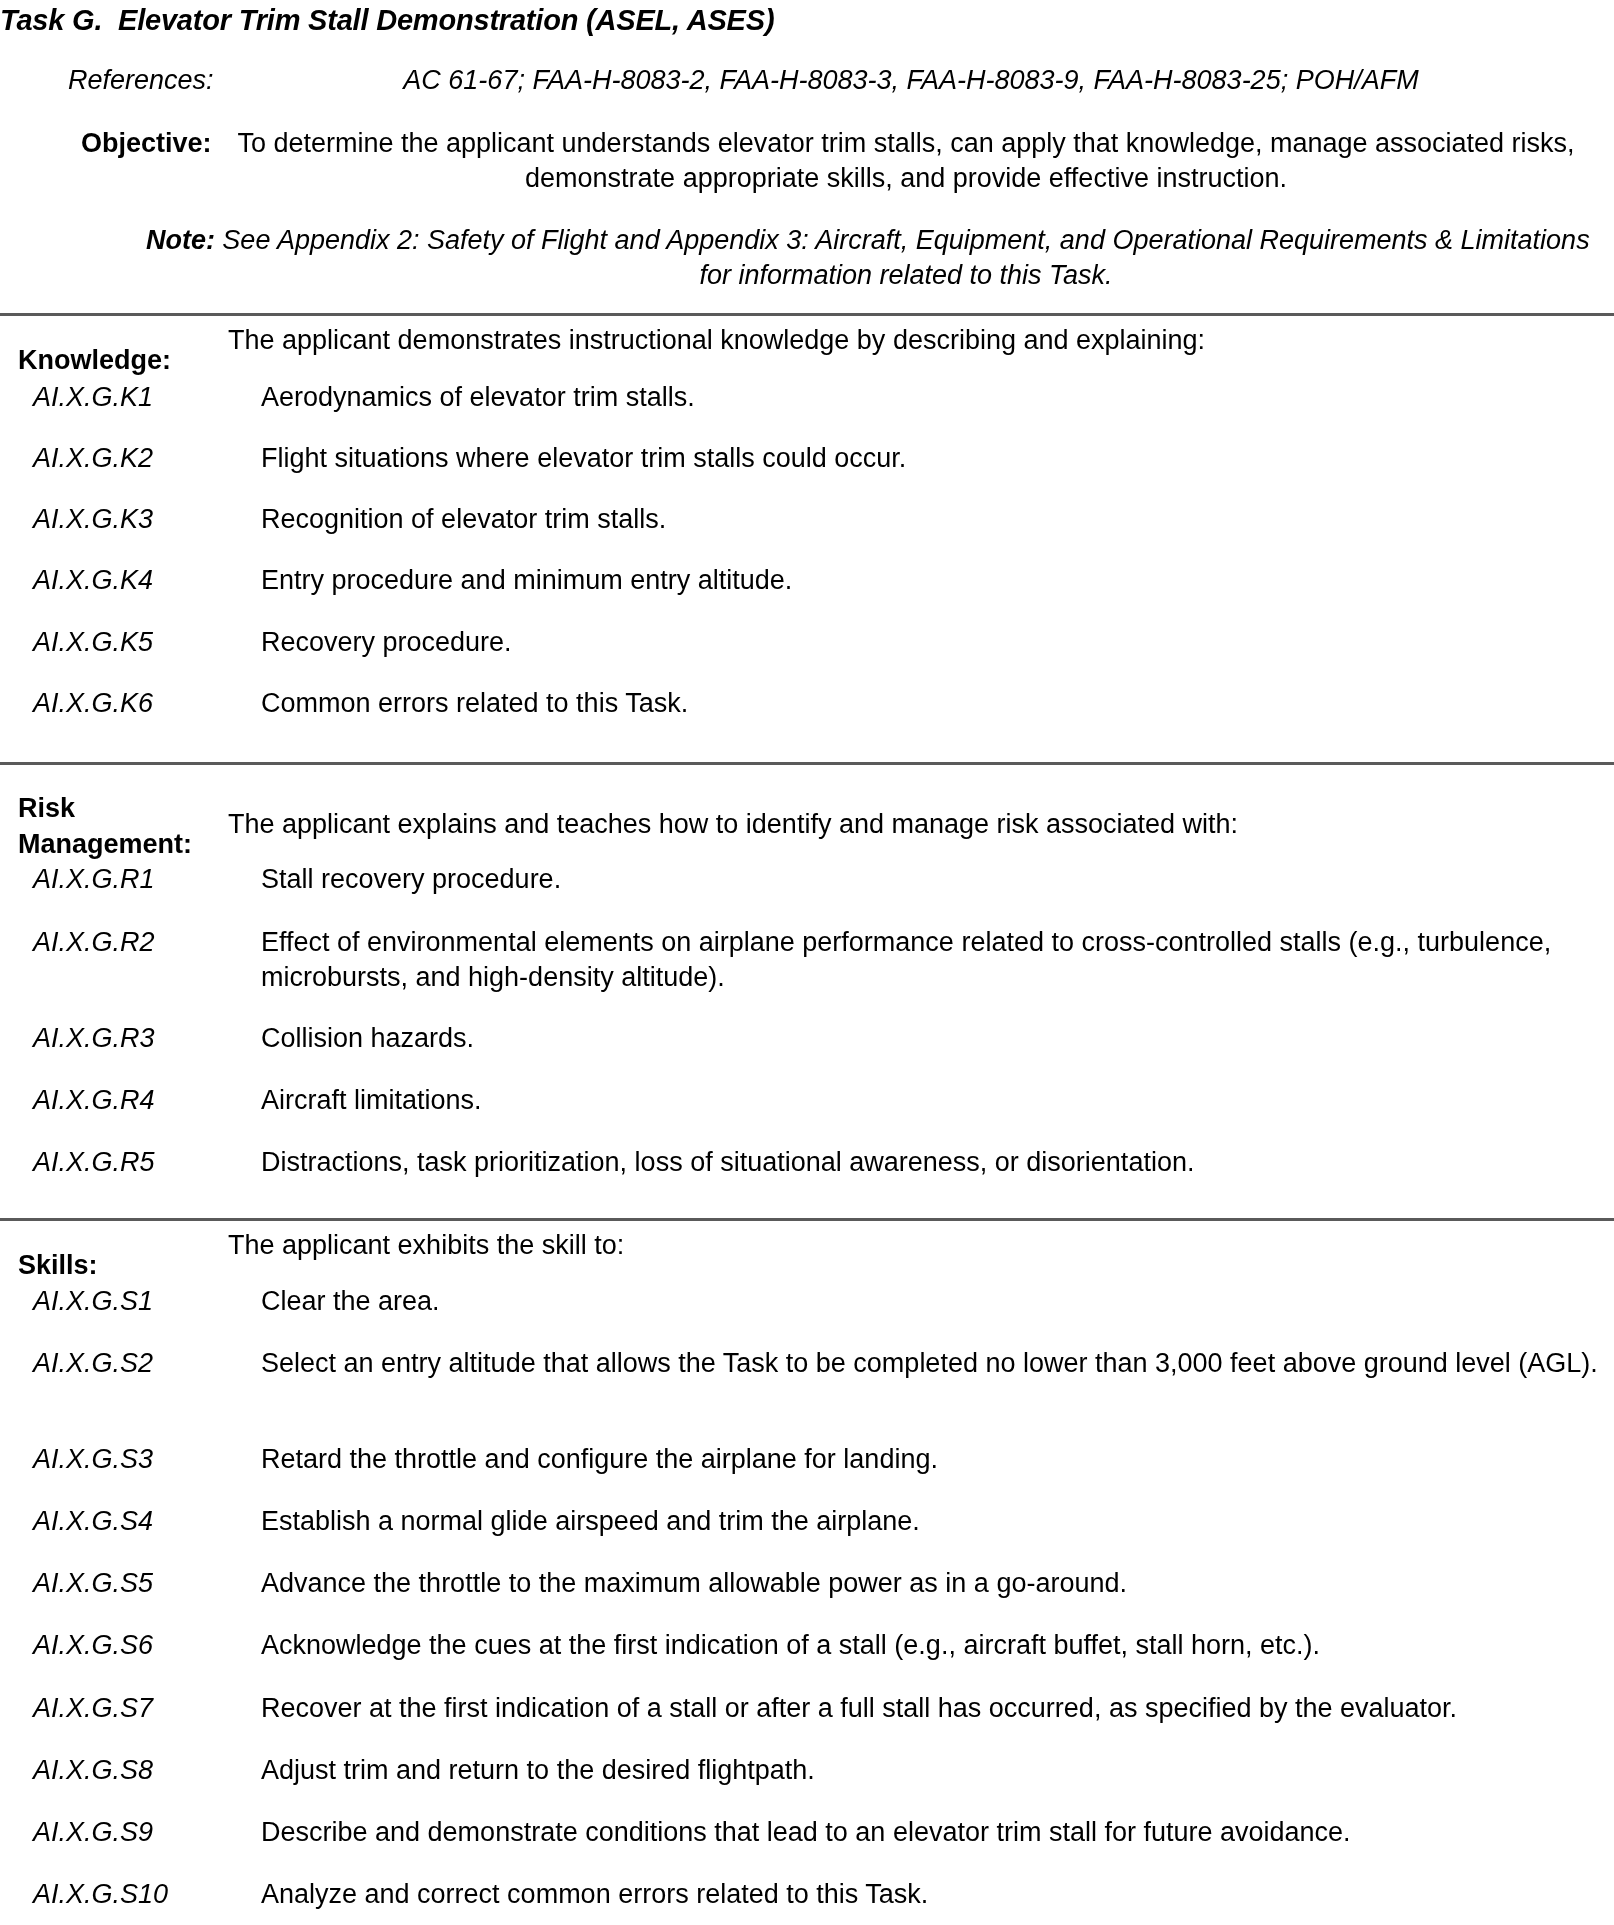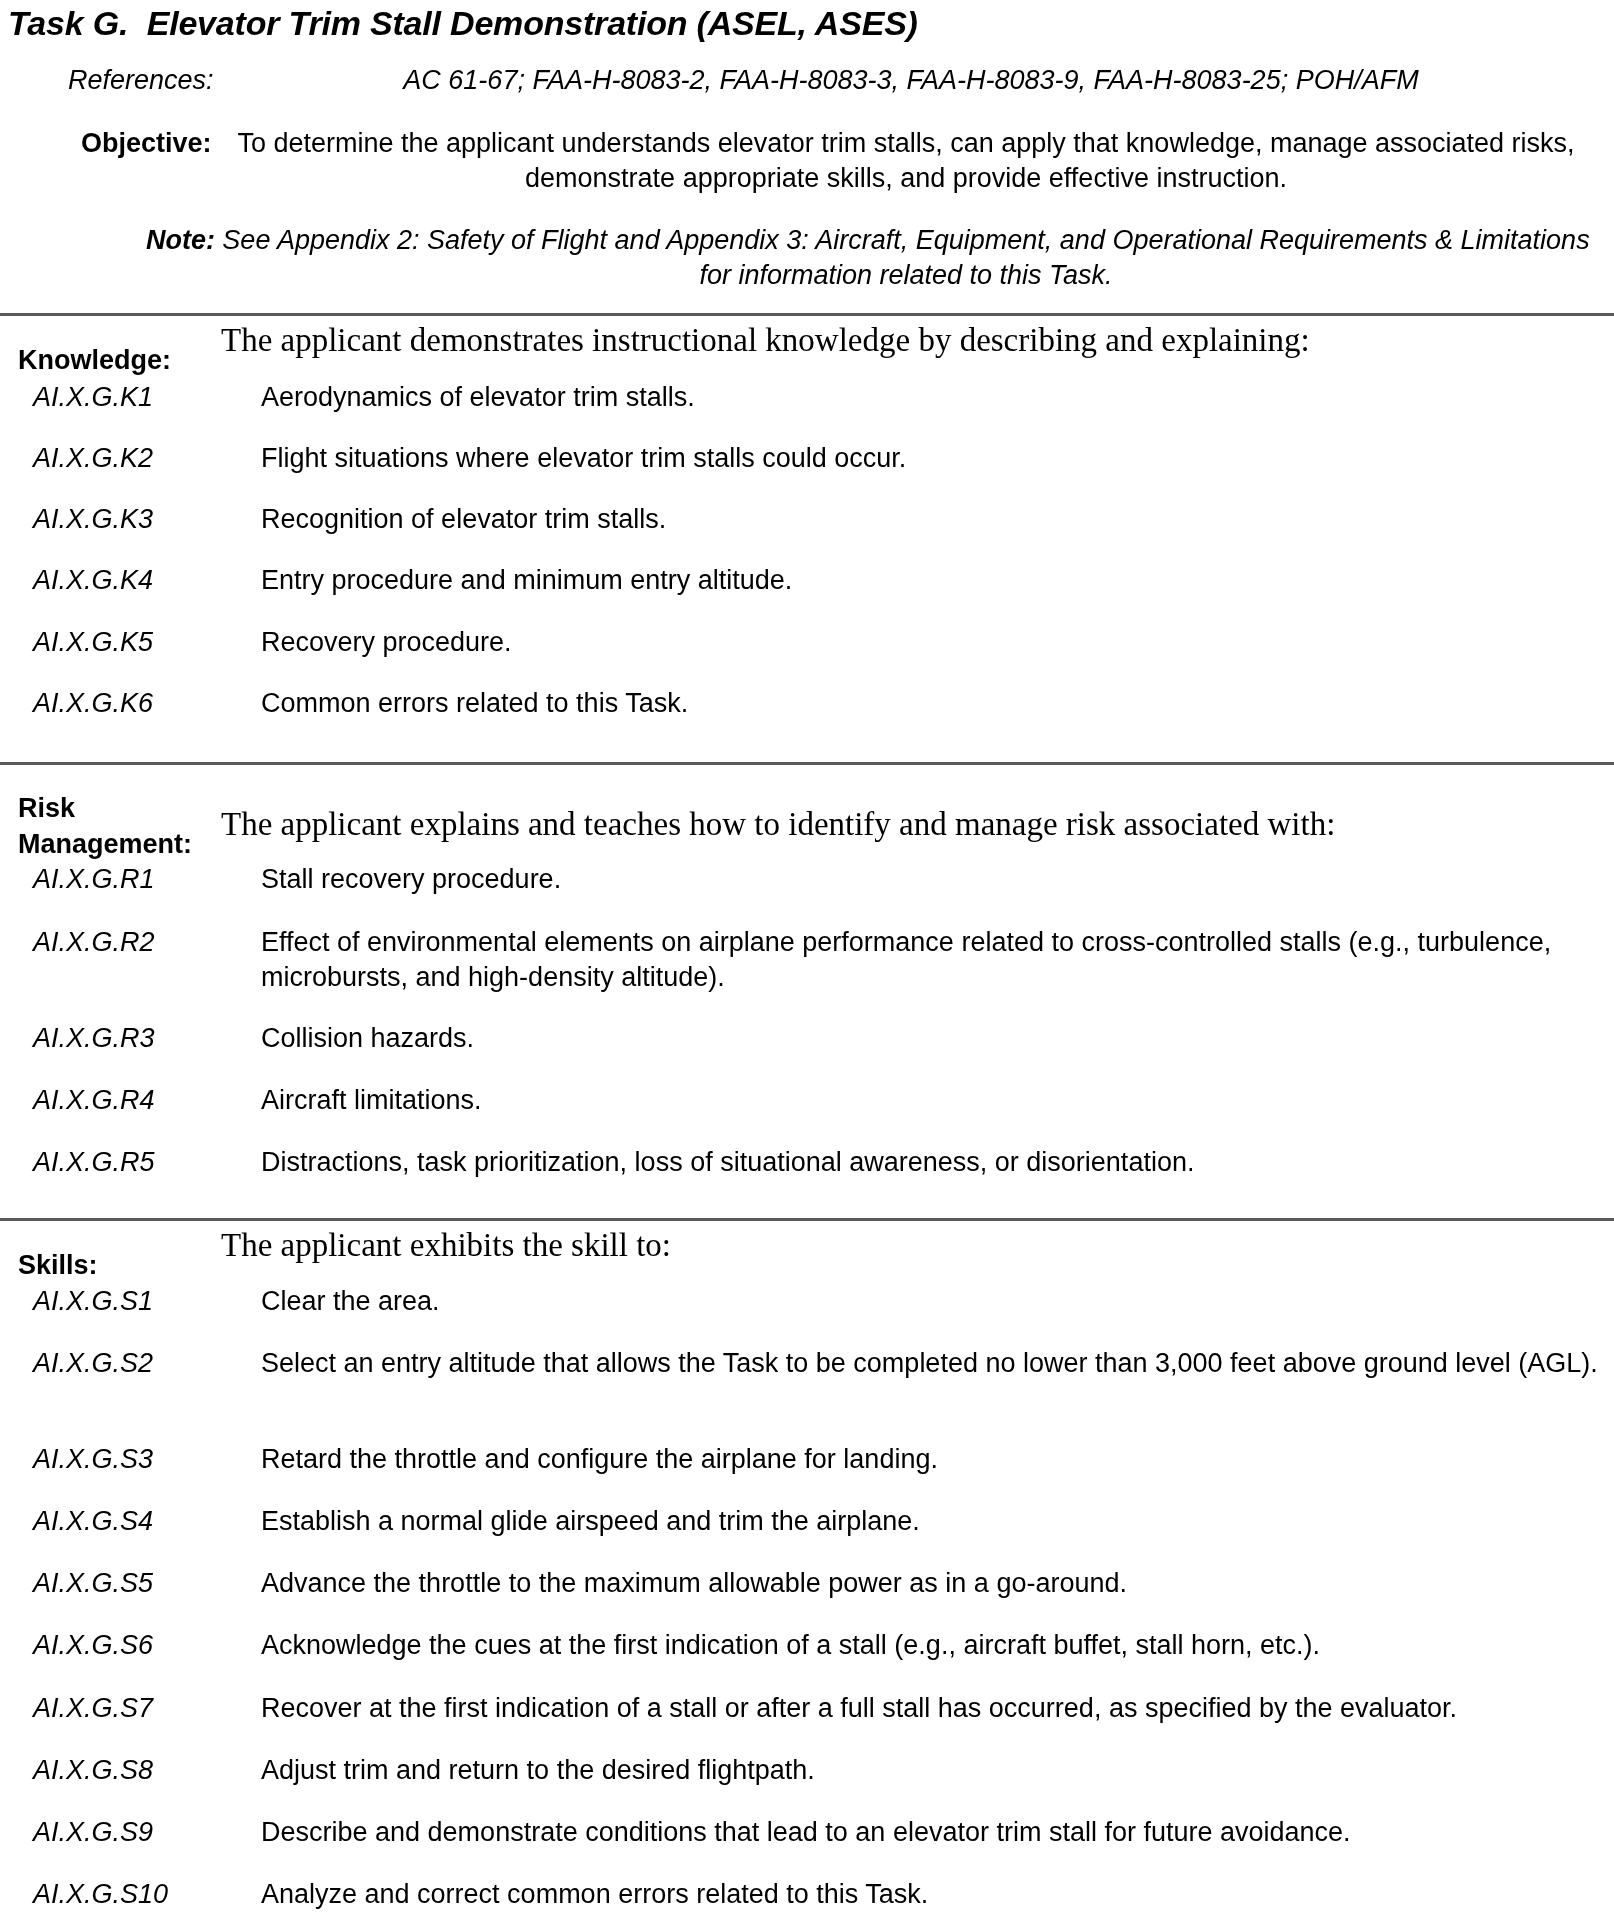--- a/index.html
+++ b/index.html
@@ -1,34 +1,34 @@
 <!DOCTYPE html>
 <html><head>
   <meta charset="utf-8">
   <style>
     html, body { margin: 0; padding: 0; background: #ffffff; }
     body {
       width: 1614px; height: 1925px; overflow: hidden; position: relative;
       font-family: "Liberation Sans", sans-serif; color: #000000;
     }
     .title {
-      position: absolute; left: 8px; top: 4px;
-      font-size: 34px; font-weight: bold; font-style: italic; white-space: pre;
+      position: absolute; left: 0; top: 4px;
+      font-size: 29px; font-weight: bold; font-style: italic; white-space: pre;
       letter-spacing: -0.2px;
     }
     .hdr-row { position: absolute; font-size: 27px; line-height: 35px; }
     .hdr-label { position: absolute; text-align: right; white-space: nowrap; margin-left: 36px; }
     .hdr-text { position: absolute; left: 206px; width: 1400px; text-align: center; }
     .italic { font-style: italic; }
     .bold { font-weight: bold; }
     .rule {
       position: absolute; left: 0; width: 1614px; height: 3px; background: #5a5a5a;
     }
     .sec-label { position: absolute; left: 18px; font-size: 27px; font-weight: bold; line-height: 37px; margin-top: 20px; }
-    .sec-intro { position: absolute; left: 221px; font-size: 33px; line-height: 37px; white-space: nowrap; font-family: Liberation Serif, serif; }
+    .sec-intro { position: absolute; left: 228px; font-size: 27px; line-height: 37px; white-space: nowrap; }
     .item { position: absolute; left: 0; width: 1614px; font-size: 27px; line-height: 35px; }
     .item-code { position: absolute; left: 33px; font-style: italic; white-space: nowrap; }
     .item-text { position: absolute; left: 261px; width: 1345px; }
   </style>
 </head>
 <body>
 
 <div class="title">Task G.  Elevator Trim Stall Demonstration (ASEL, ASES)</div>
 
 <div class="hdr-row" style="left:0;top:63px;width:1614px;">

